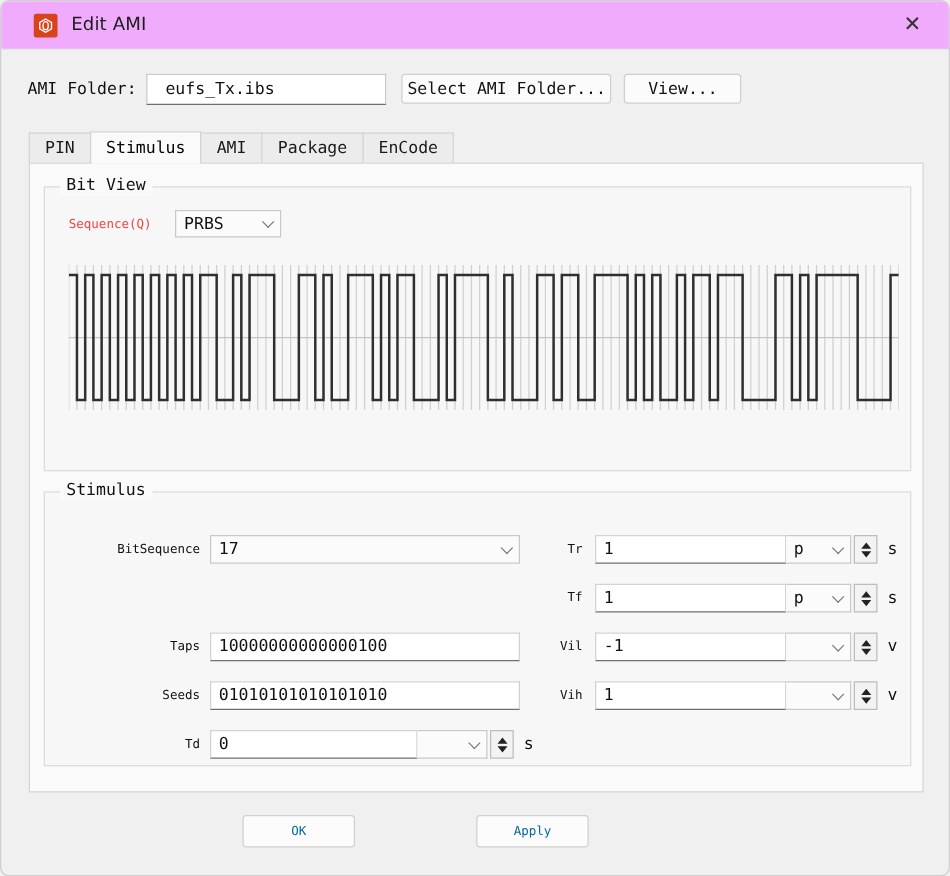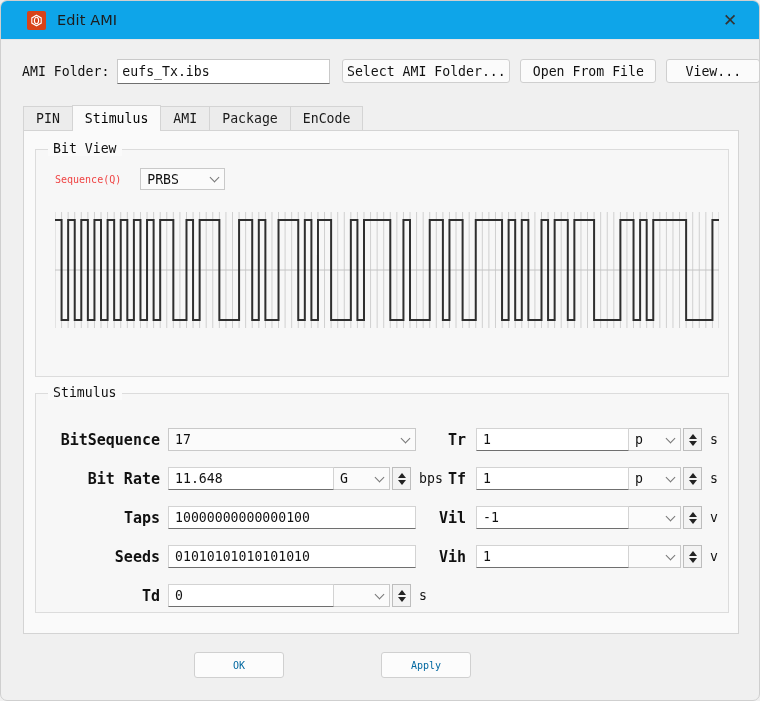--- a/index.html
+++ b/index.html
@@ -16,21 +16,21 @@
     background: #f0f0f0;
     border: 1px solid #cfcfcf;
     border-radius: 7px;
     overflow: hidden;
   }
 
   
   #titlebar {
     position: absolute; left: 0; top: 0;
     width: 760px; height: 39px;
-    background: #0ea5e9;
+    background: #f0abfc;
     border-bottom: 1px solid #e6e6e6;
     display: flex; align-items: center;
   }
   #app-icon {
     width: 19px; height: 19px; margin-left: 26px;
     background: #d8431a;
     border-radius: 2px;
     display: flex; align-items: center; justify-content: center;
   }
   #title-text {
@@ -53,26 +53,26 @@
     position: absolute; left: 0; top: 39px;
     width: 760px; height: 62px;
     display: flex; align-items: center; text-align: center;
   }
   #folder-label {
     margin-left: 21px;
     font-size: 13.2px; color: #111; white-space: pre;
   }
   #folder-input {
     margin-left: 8px;
-    width: 213px; height: 25px;
+    width: 192px; height: 25px;
     background: #ffffff;
     border: 1px solid #c9c9c9;
     border-bottom: 1.6px solid #6f6f6f;
     display: flex; align-items: center;
-    padding-left: 4px;
+    padding-left: 14px;
     font-size: 13.2px; color: #111;
   }
   .tb-btn {
     height: 24px;
     background: #fbfbfb;
     border: 1px solid #cfcfcf;
     border-radius: 3px;
     display: flex; align-items: center; justify-content: center;
     font-size: 13.2px; color: #111;
     padding: 0 10px;
@@ -159,22 +159,22 @@
   
   #plot-wrap {
     position: absolute; left: 19px; top: 62px;
     width: 664px; height: 116px;
   }
   #plot-svg { display: block; }
 
   
   .frow { position: absolute; display: flex; align-items: center; }
   .flabel {
-    font-size: 15px; color: #111;
-    text-align: right; white-space: pre; font-weight: bold;
+    font-size: 10px; color: #111;
+    text-align: right; white-space: pre;
   }
   .txtfield {
     background: #ffffff;
     border: 1px solid #d3d3d3;
     border-bottom: 1.6px solid #6f6f6f;
     height: 23px;
     display: flex; align-items: center;
     padding-left: 6px;
     font-size: 13.2px; color: #111;
   }
@@ -237,21 +237,20 @@
       </svg>
     </div>
     <div id="title-text">Edit AMI</div>
     <div id="close-btn">✕</div>
   </div>
 
   <div id="folder-row">
     <div id="folder-label">AMI Folder:</div>
     <div id="folder-input">eufs_Tx.ibs</div>
     <div id="btn-select" class="tb-btn">Select AMI Folder...</div>
-    <div id="btn-open" class="tb-btn">Open From File</div>
     <div id="btn-view" class="tb-btn">View...</div>
   </div>
 
   <div id="tabstrip">
       <div class="tab">PIN</div>
       <div class="tab active">Stimulus</div>
       <div class="tab">AMI</div>
       <div class="tab">Package</div>
       <div class="tab">EnCode</div>
     </div>
@@ -386,33 +385,20 @@
       <div class="group-title">Stimulus</div>
 
       <div class="frow" id="r-bitseq">
         <div class="flabel lcol-label">BitSequence</div>
         <div class="combo" style="width:248px;height:23px;">
           <span>17</span>
           <span class="chev"></span>
         </div>
       </div>
 
-      <div class="frow" id="r-bitrate">
-        <div class="flabel lcol-label">Bit Rate</div>
-        <div class="txtfield" style="width:166px;">11.648</div>
-        <div class="combo" style="width:56px;height:23px;border-left:none;">
-          <span>G</span>
-          <span class="chev"></span>
-        </div>
-        <div class="spin">
-          <i class="up"></i>
-          <i class="down"></i>
-        </div>
-        <div class="unit-txt">bps</div>
-      </div>
 
       <div class="frow" id="r-taps">
         <div class="flabel lcol-label">Taps</div>
         <div class="txtfield" style="width:248px;">10000000000000100</div>
       </div>
 
       <div class="frow" id="r-seeds">
         <div class="flabel lcol-label">Seeds</div>
         <div class="txtfield" style="width:248px;">01010101010101010</div>
       </div>

